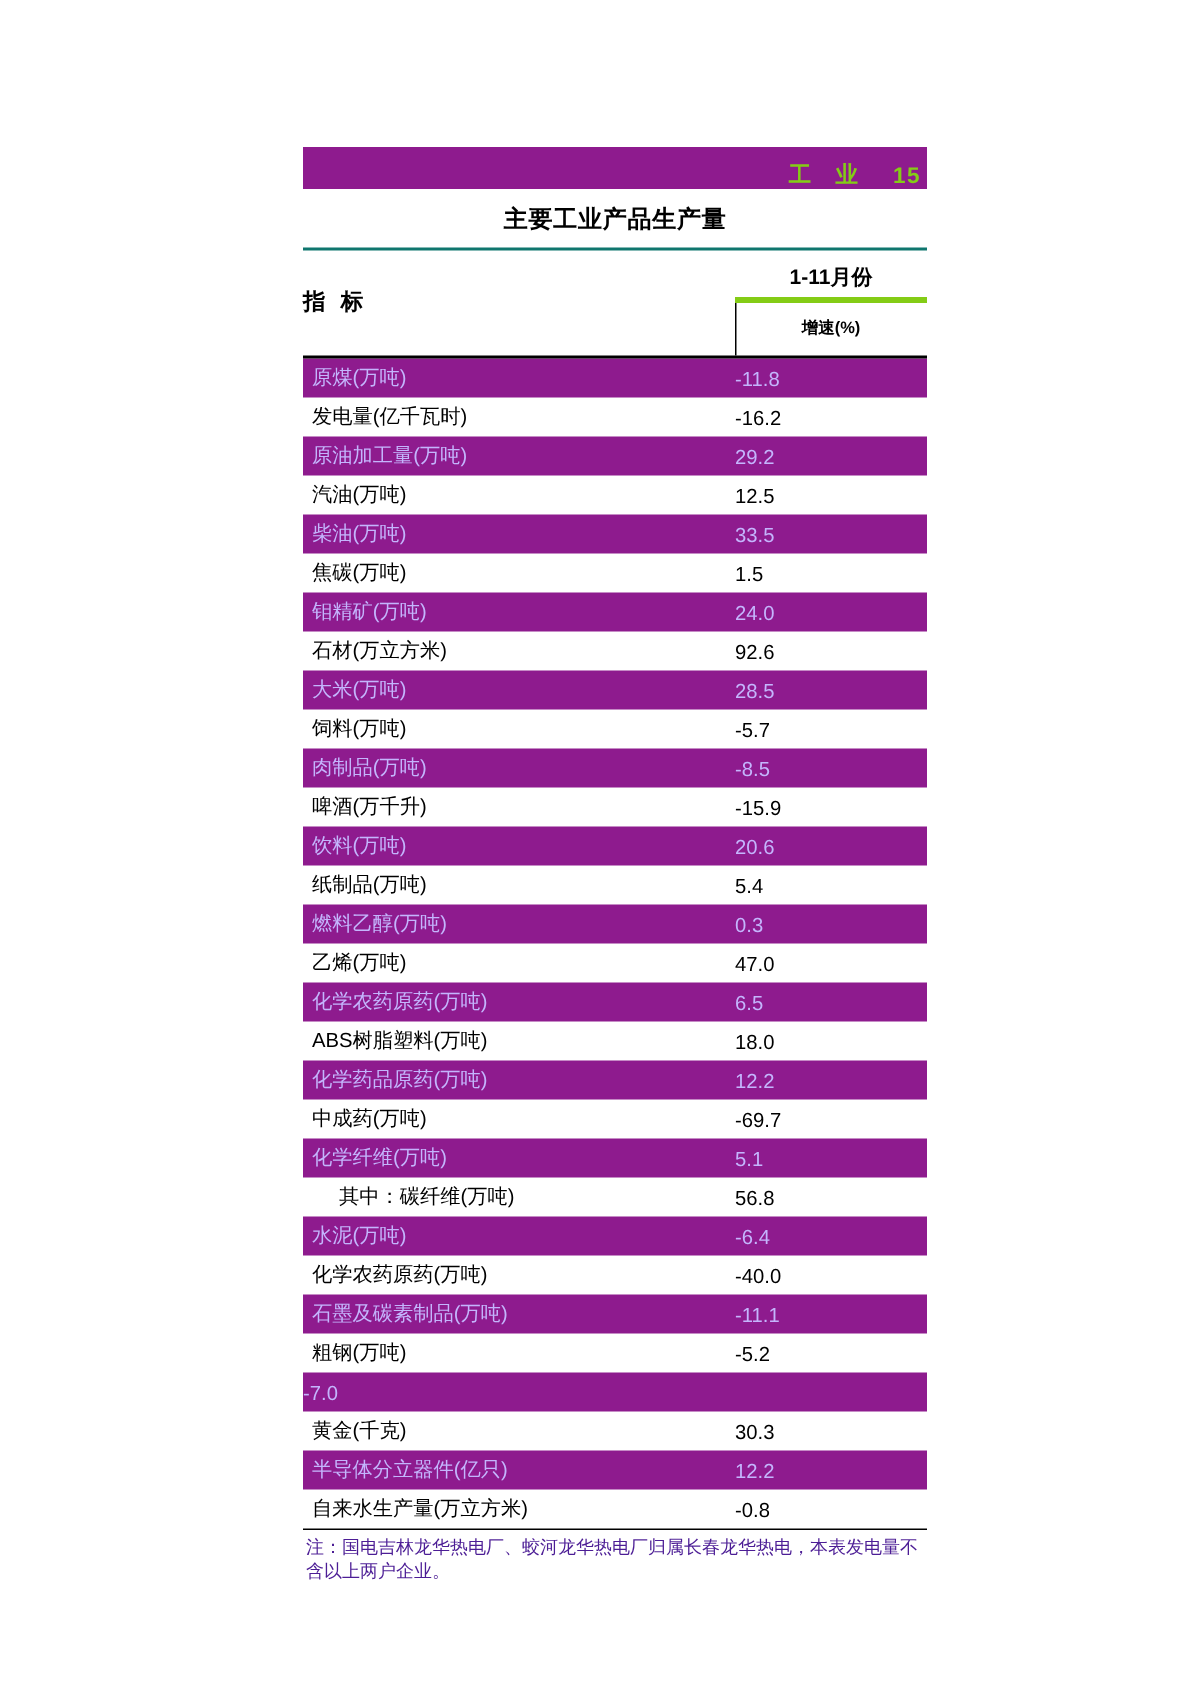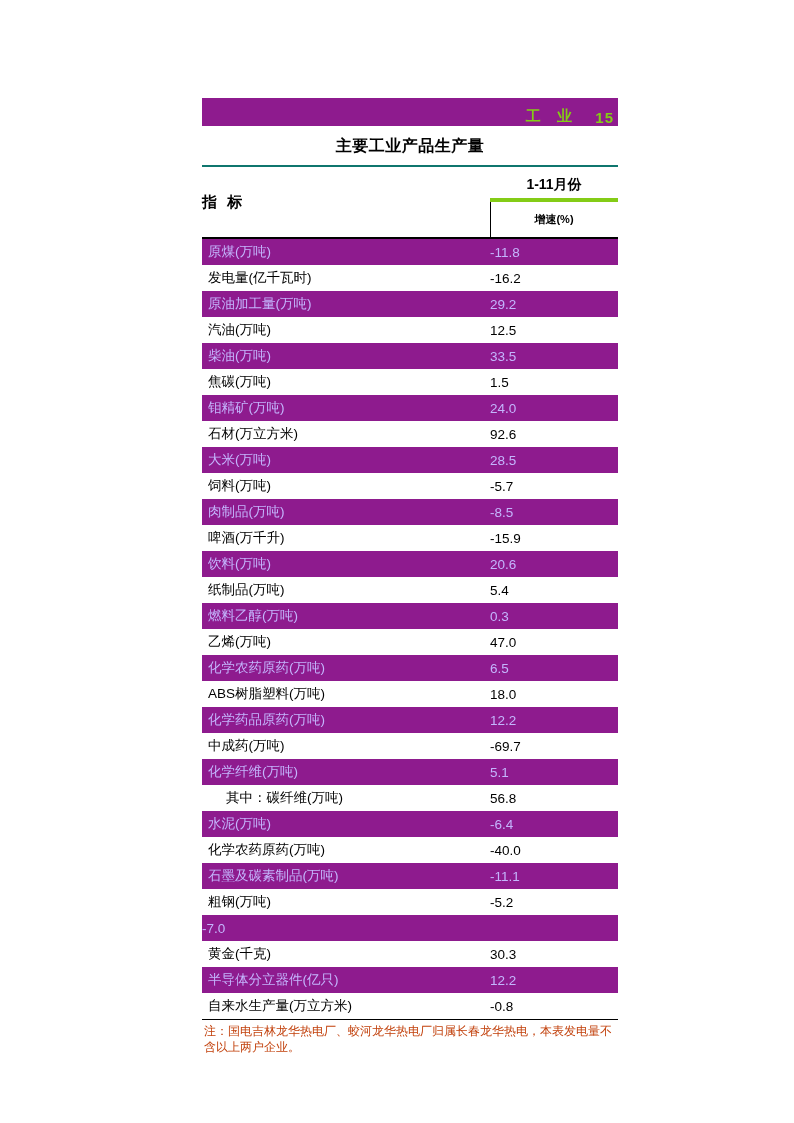--- a/index.html
+++ b/index.html
@@ -144,21 +144,21 @@
     padding-right: 10px;
     white-space: nowrap;
   }
 
   
   .footnote {
     font-size: 12px;
     line-height: 16px;
     padding-top: 3px;
     padding-left: 2px;
-    color: #c2410c;
+    color: #4c1d95;
     overflow: hidden;
     max-height: 32px;
   }
 </style>
 </head>
 <body>
 
 <div class="page">
   <div class="sheet">
 

